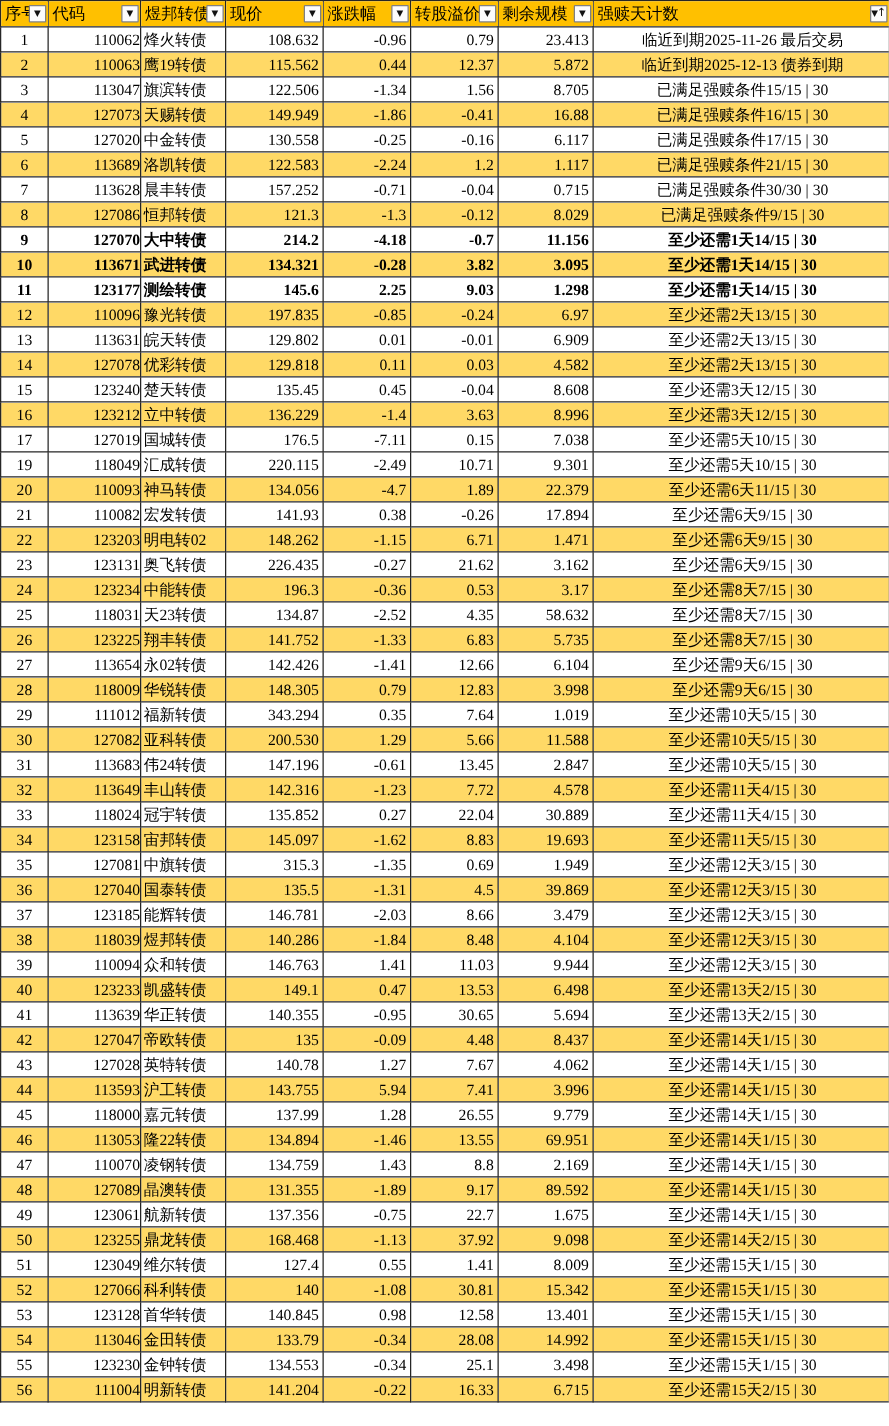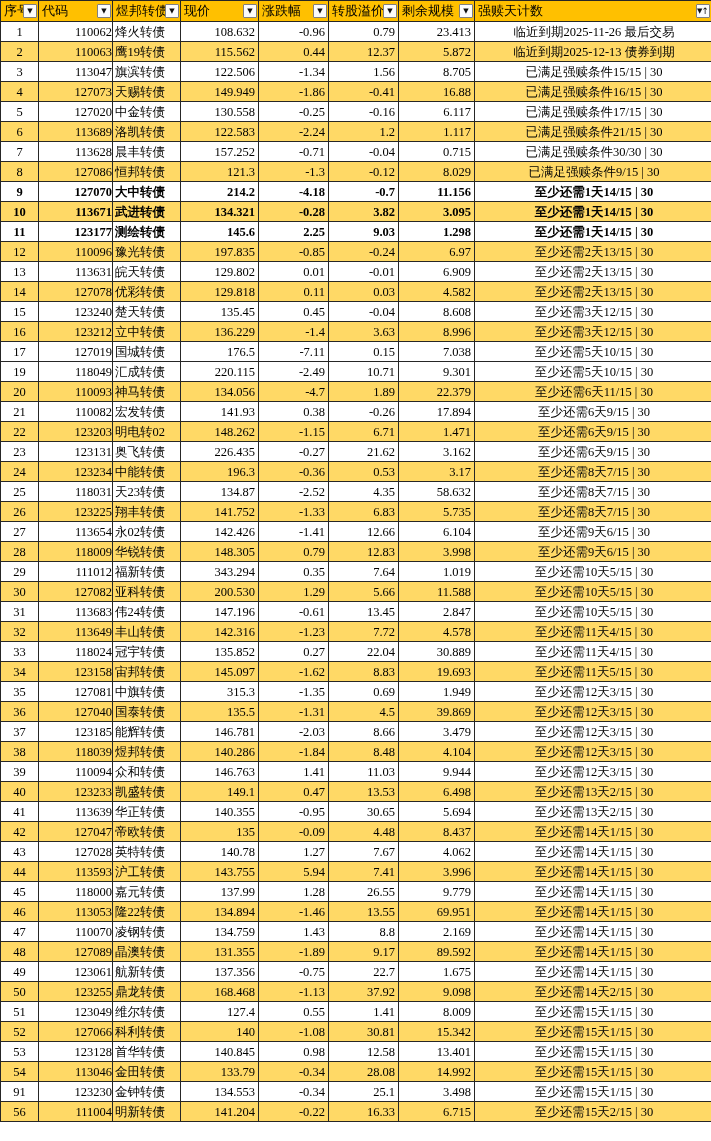--- a/index.html
+++ b/index.html
@@ -633,21 +633,21 @@
           <td class="seq">54</td>
           <td class="code">113046</td>
           <td class="name">金田转债</td>
           <td class="num">133.79</td>
           <td class="num">-0.34</td>
           <td class="num">28.08</td>
           <td class="num">14.992</td>
           <td class="status">至少还需15天1/15 | 30</td>
         </tr>
         <tr>
-          <td class="seq">91</td>
+          <td class="seq">55</td>
           <td class="code">123230</td>
           <td class="name">金钟转债</td>
           <td class="num">134.553</td>
           <td class="num">-0.34</td>
           <td class="num">25.1</td>
           <td class="num">3.498</td>
           <td class="status">至少还需15天1/15 | 30</td>
         </tr>
         <tr class="alt">
           <td class="seq">56</td>

